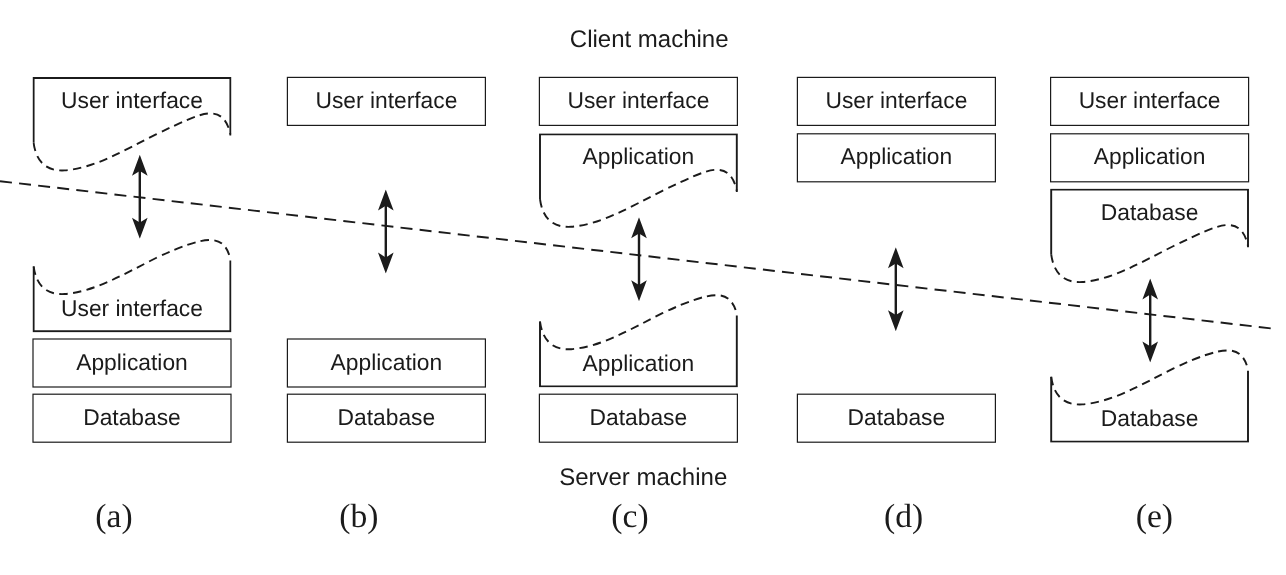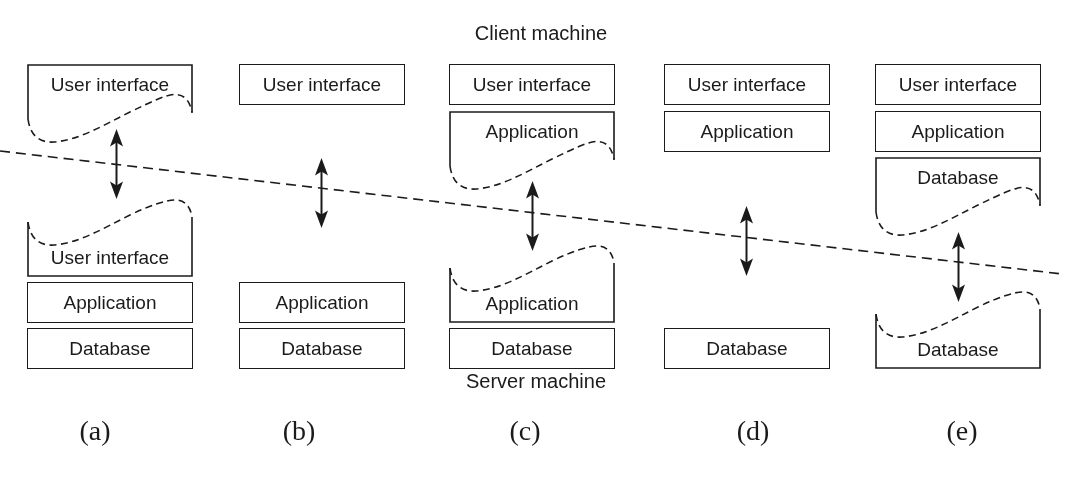--- a/index.html
+++ b/index.html
@@ -66,21 +66,21 @@
 </head>
 <body>
 
 <div id="stage">
 
   <svg class="overlay" width="1072" height="479" viewBox="0 0 1072 479">
     <line class="stroke divider-dash" x1="0" y1="151" x2="1062" y2="274"></line>
   </svg>
 
   <div class="machine-label" style="left:541px; top:23px;">Client machine</div>
-  <div class="machine-label" style="left:536px; top:371px;">Server machine</div>
+  <div class="machine-label" style="left:536px; top:388px;">Server machine</div>
 
   <div>
     <div class="torn torn-bottom" style="left:27px; top:64px;">
       <svg width="166" height="84" viewBox="0 0 166 84">
         <path class="stroke" d="M1,55 L1,1 L165,1 L165,49"></path>
         <path class="stroke dashed-wave" d="M1,55 C3,70 11,79 27,78 C52,76 75,62 103,48 C124,38 139,30.5 148,30.5 C157,30.5 162.5,36 165,48"></path>
       </svg>
       <span class="lbl">User interface</span>
     </div>
     <svg class="arrow" style="left:108px; top:129px;" viewBox="0 0 17 70">

